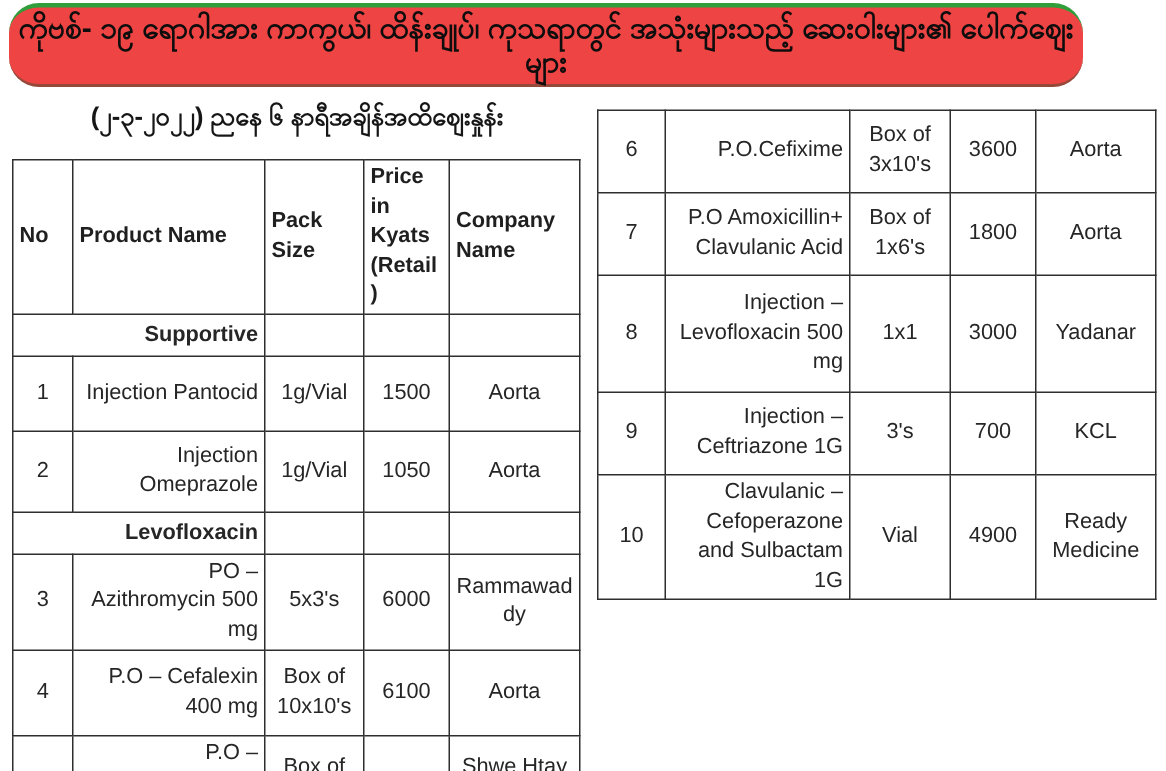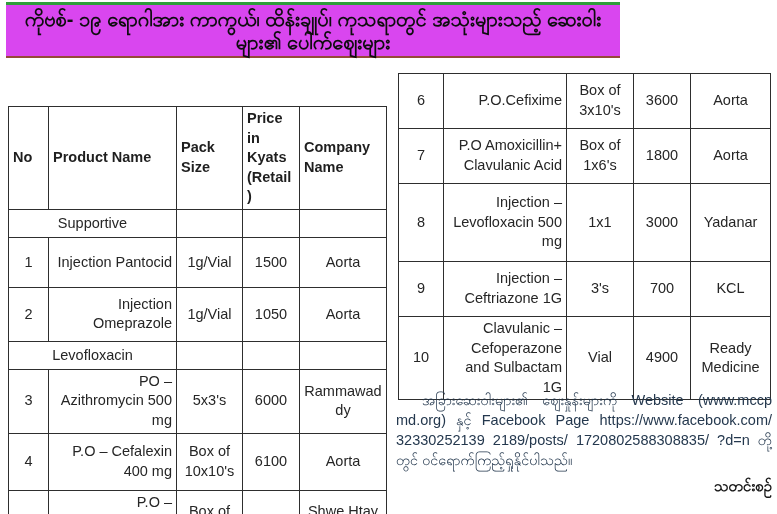--- a/index.html
+++ b/index.html
@@ -1,43 +1,43 @@
 <!DOCTYPE html>
 <html><head>
 <meta charset="utf-8">
 <style>
   html,body{margin:0;padding:0;background:#ffffff;}
   body{width:777px;height:514px;font-family:"Liberation Sans","DejaVu Sans",sans-serif;}
   .page{position:relative;width:777px;height:514px;background:#ffffff;overflow:hidden;}
 
   .banner{
-    position:absolute;left:6px;top:2px;width:614px;height:51px;
-    background:#d946ef;
+    position:absolute;left:6px;top:2px;width:716px;height:51px;
+    background:#ef4444;
     border-top:3px solid #2f9e3b;
     border-bottom:2px solid #96493a;
     display:flex;align-items:center;justify-content:center;
     font-weight:bold;font-size:20px;color:#0d0d0d;
-    text-align:center;line-height:1.15;
+    text-align:center;line-height:1.15;border-radius:20px;
   }
 
   .subtitle{
     position:absolute;left:8px;top:66px;width:380px;
     text-align:center;font-weight:bold;font-size:17px;color:#161616;
   }
 
   table.tbl{border-collapse:collapse;table-layout:fixed;position:absolute;
     font-size:14.5px;color:#262626;background:#ffffff;}
   table.tbl td, table.tbl th{
     border:1px solid #2e2e2e;padding:2px 4px;vertical-align:middle;
     overflow:hidden;word-wrap:break-word;line-height:1.35;
   }
   table.tbl th{font-weight:bold;text-align:left;font-size:14.5px;color:#1f1f1f;}
   table.tbl td.c{text-align:center;}
   table.tbl td.l{text-align:right;}
-  table.tbl td.section{font-weight:normal;text-align:center;}
+  table.tbl td.section{font-weight:bold;text-align:right;}
 
   .tbl-left{left:8px;top:106px;width:378px;}
   .tbl-right{left:398px;top:73px;width:372px;}
 
   .footer{
     position:absolute;left:396px;top:390px;width:376px;
     font-size:14.5px;color:#24384e;line-height:1.38;
   }
   .footer p{margin:0;text-align:justify;text-indent:26px;}
   .signature{
@@ -47,20 +47,21 @@
 </style>
 </head>
 <body>
 
 <div class="page">
 
   <div class="banner">
     <span>ကိုဗစ်- ၁၉ ရောဂါအား ကာကွယ်၊ ထိန်းချုပ်၊ ကုသရာတွင် အသုံးများသည့် ဆေးဝါးများ၏ ပေါက်ဈေးများ</span>
   </div>
 
+  <div class="subtitle">(၂-၃-၂၀၂၂) ညနေ ၆ နာရီအချိန်အထိဈေးနှုန်း</div>
 
   <table class="tbl tbl-left">
     <colgroup>
       <col style="width:40px">
         <col style="width:128px">
         <col style="width:66px">
       <col style="width:57px">
         <col style="width:87px">
     </colgroup>
     <thead>
@@ -163,18 +164,14 @@
         <tr style="height: 76px;">
           <td class="c">10</td>
           <td class="l">Clavulanic – Cefoperazone and Sulbactam 1G</td>
           <td class="c">Vial</td>
           <td class="c">4900</td>
           <td class="c">Ready Medicine</td>
         </tr>
       </tbody>
   </table>
 
-  <div class="footer">
-    <p>အခြားဆေးဝါးများ၏ ဈေးနှုန်းများကို Website (www.mccp md.org) နှင့် Facebook Page https://www.facebook.com/ 32330252139 2189/posts/ 1720802588308835/ ?d=n တို့တွင် ဝင်ရောက်ကြည့်ရှုနိုင်ပါသည်။</p>
-    <div class="signature">သတင်းစဉ်</div>
-  </div>
 
 </div>
 
 </body></html>

